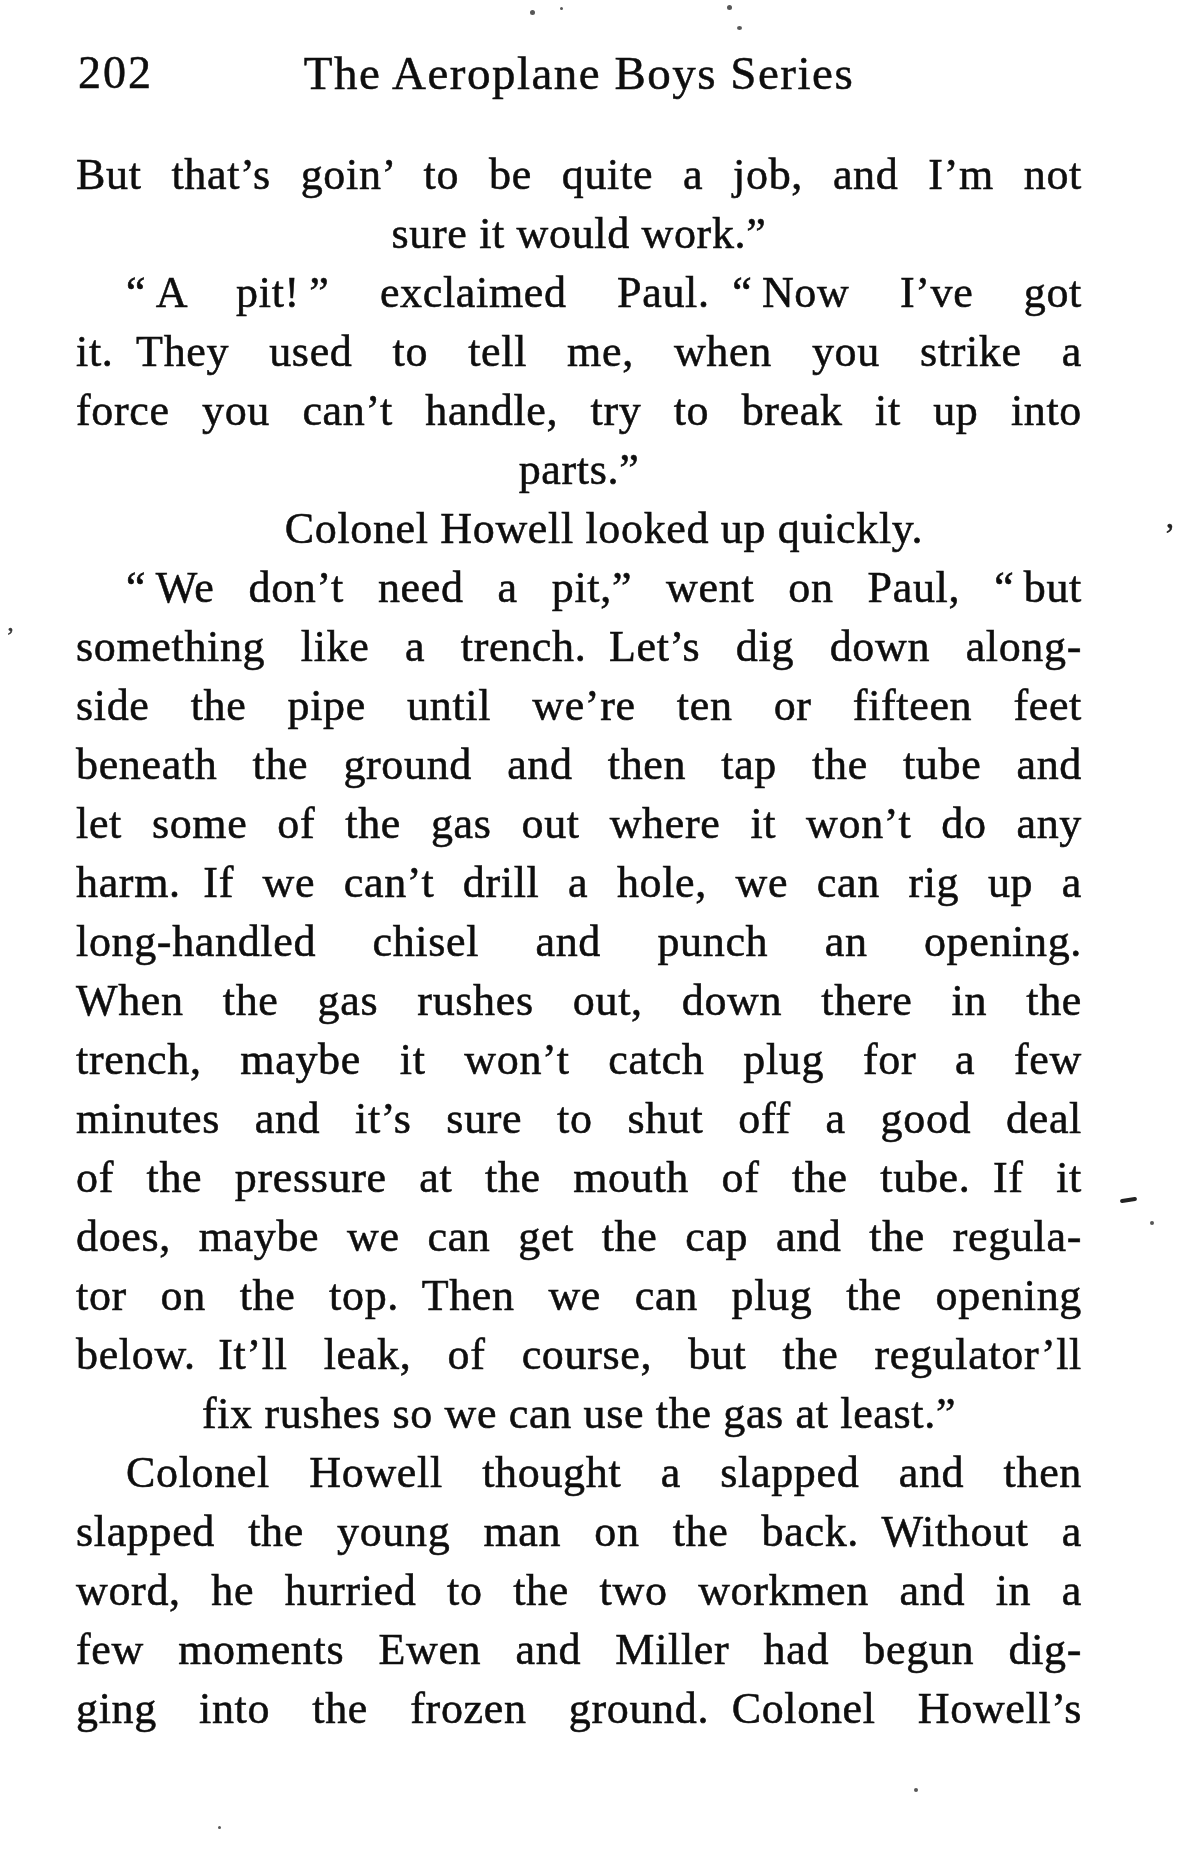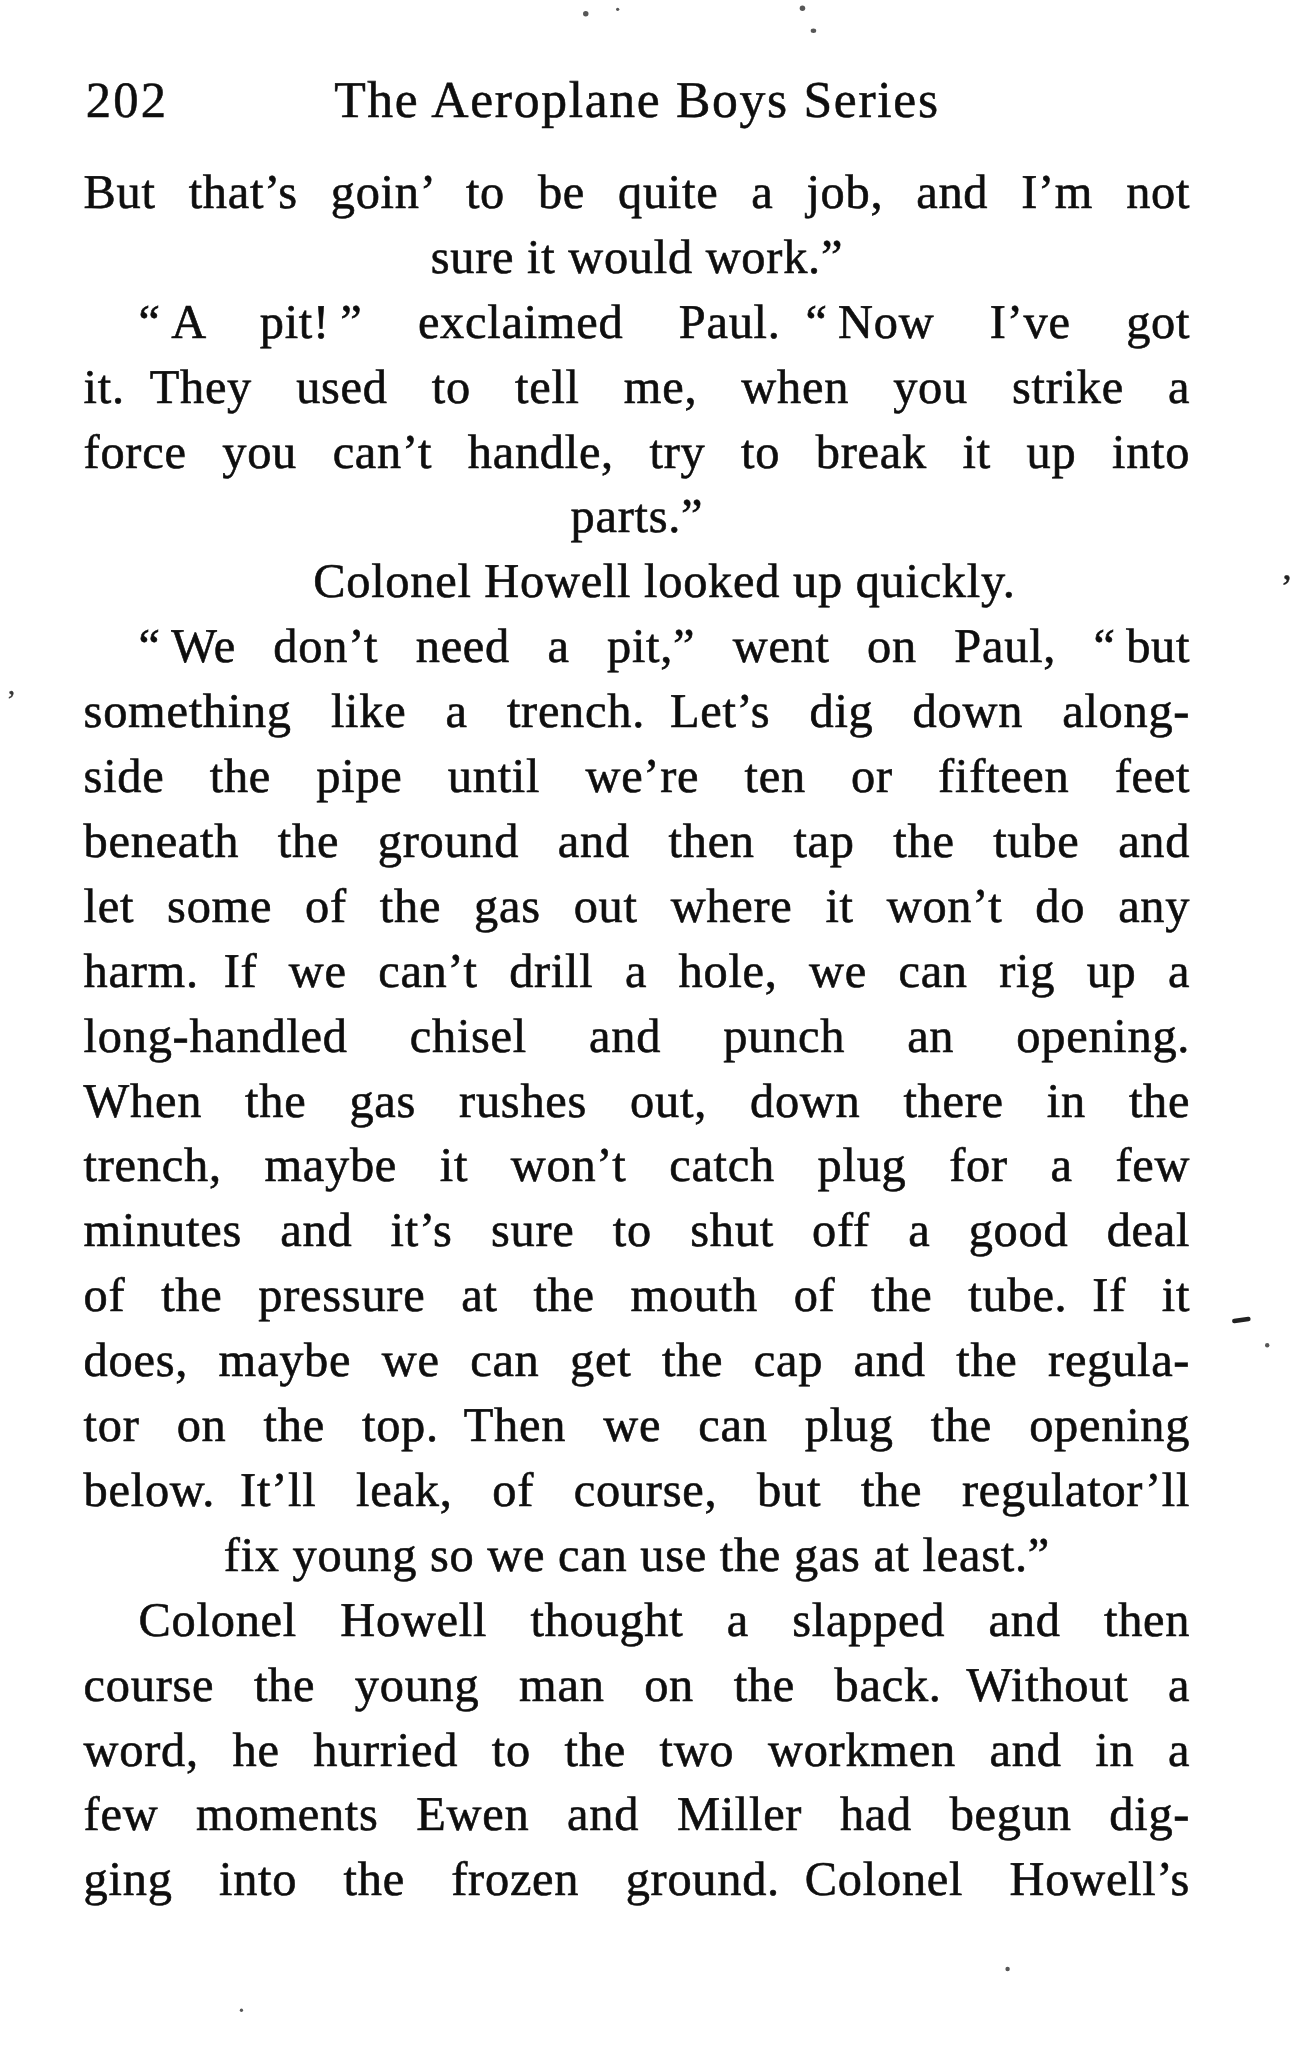--- a/index.html
+++ b/index.html
@@ -11,21 +11,21 @@
     position: relative;
     width: 1189px;
     height: 1863px;
     background: #ffffff;
     overflow: hidden;
     font-family: "Liberation Serif", "DejaVu Serif", serif;
     color: #0e0e0e;
   }
   .header {
     position: absolute;
-    top: 60px;
+    top: 42px;
     left: 76px;
     width: 1006px;
     height: 62px;
     font-size: 46px;
     line-height: 62px;
     -webkit-text-stroke: 0.5px #111;
   }
   .pagenum {
     position: absolute;
     left: 2px;
@@ -110,23 +110,23 @@
       <div class="line j">let some of the gas out where it won’t do any</div>
       <div class="line j">harm. If we can’t drill a hole, we can rig up a</div>
       <div class="line j">long-handled chisel and punch an opening.</div>
       <div class="line j">When the gas rushes out, down there in the</div>
       <div class="line j">trench, maybe it won’t catch plug for a few</div>
       <div class="line j">minutes and it’s sure to shut off a good deal</div>
       <div class="line j">of the pressure at the mouth of the tube. If it</div>
       <div class="line j">does, maybe we can get the cap and the regula-</div>
       <div class="line j">tor on the top. Then we can plug the opening</div>
       <div class="line j">below. It’ll leak, of course, but the regulator’ll</div>
-      <div class="line">fix young so we can use the gas at least.”</div>
+      <div class="line">fix rushes so we can use the gas at least.”</div>
       <div class="line j ind">Colonel Howell thought a slapped and then</div>
-      <div class="line j">course the young man on the back. Without a</div>
+      <div class="line j">slapped the young man on the back. Without a</div>
       <div class="line j">word, he hurried to the two workmen and in a</div>
       <div class="line j">few moments Ewen and Miller had begun dig-</div>
       <div class="line j">ging into the frozen ground. Colonel Howell’s</div>
     </div>
 
   <span class="speck" style="left:530px; top:10px;  width:5px; height:5px;"></span>
   <span class="speck" style="left:560px; top:7px;   width:3px; height:3px;"></span>
   <span class="speck" style="left:727px; top:5px;   width:5px; height:5px;"></span>
   <span class="speck" style="left:737px; top:26px;  width:5px; height:4px;"></span>
   <span class="mark right-margin">’</span>

